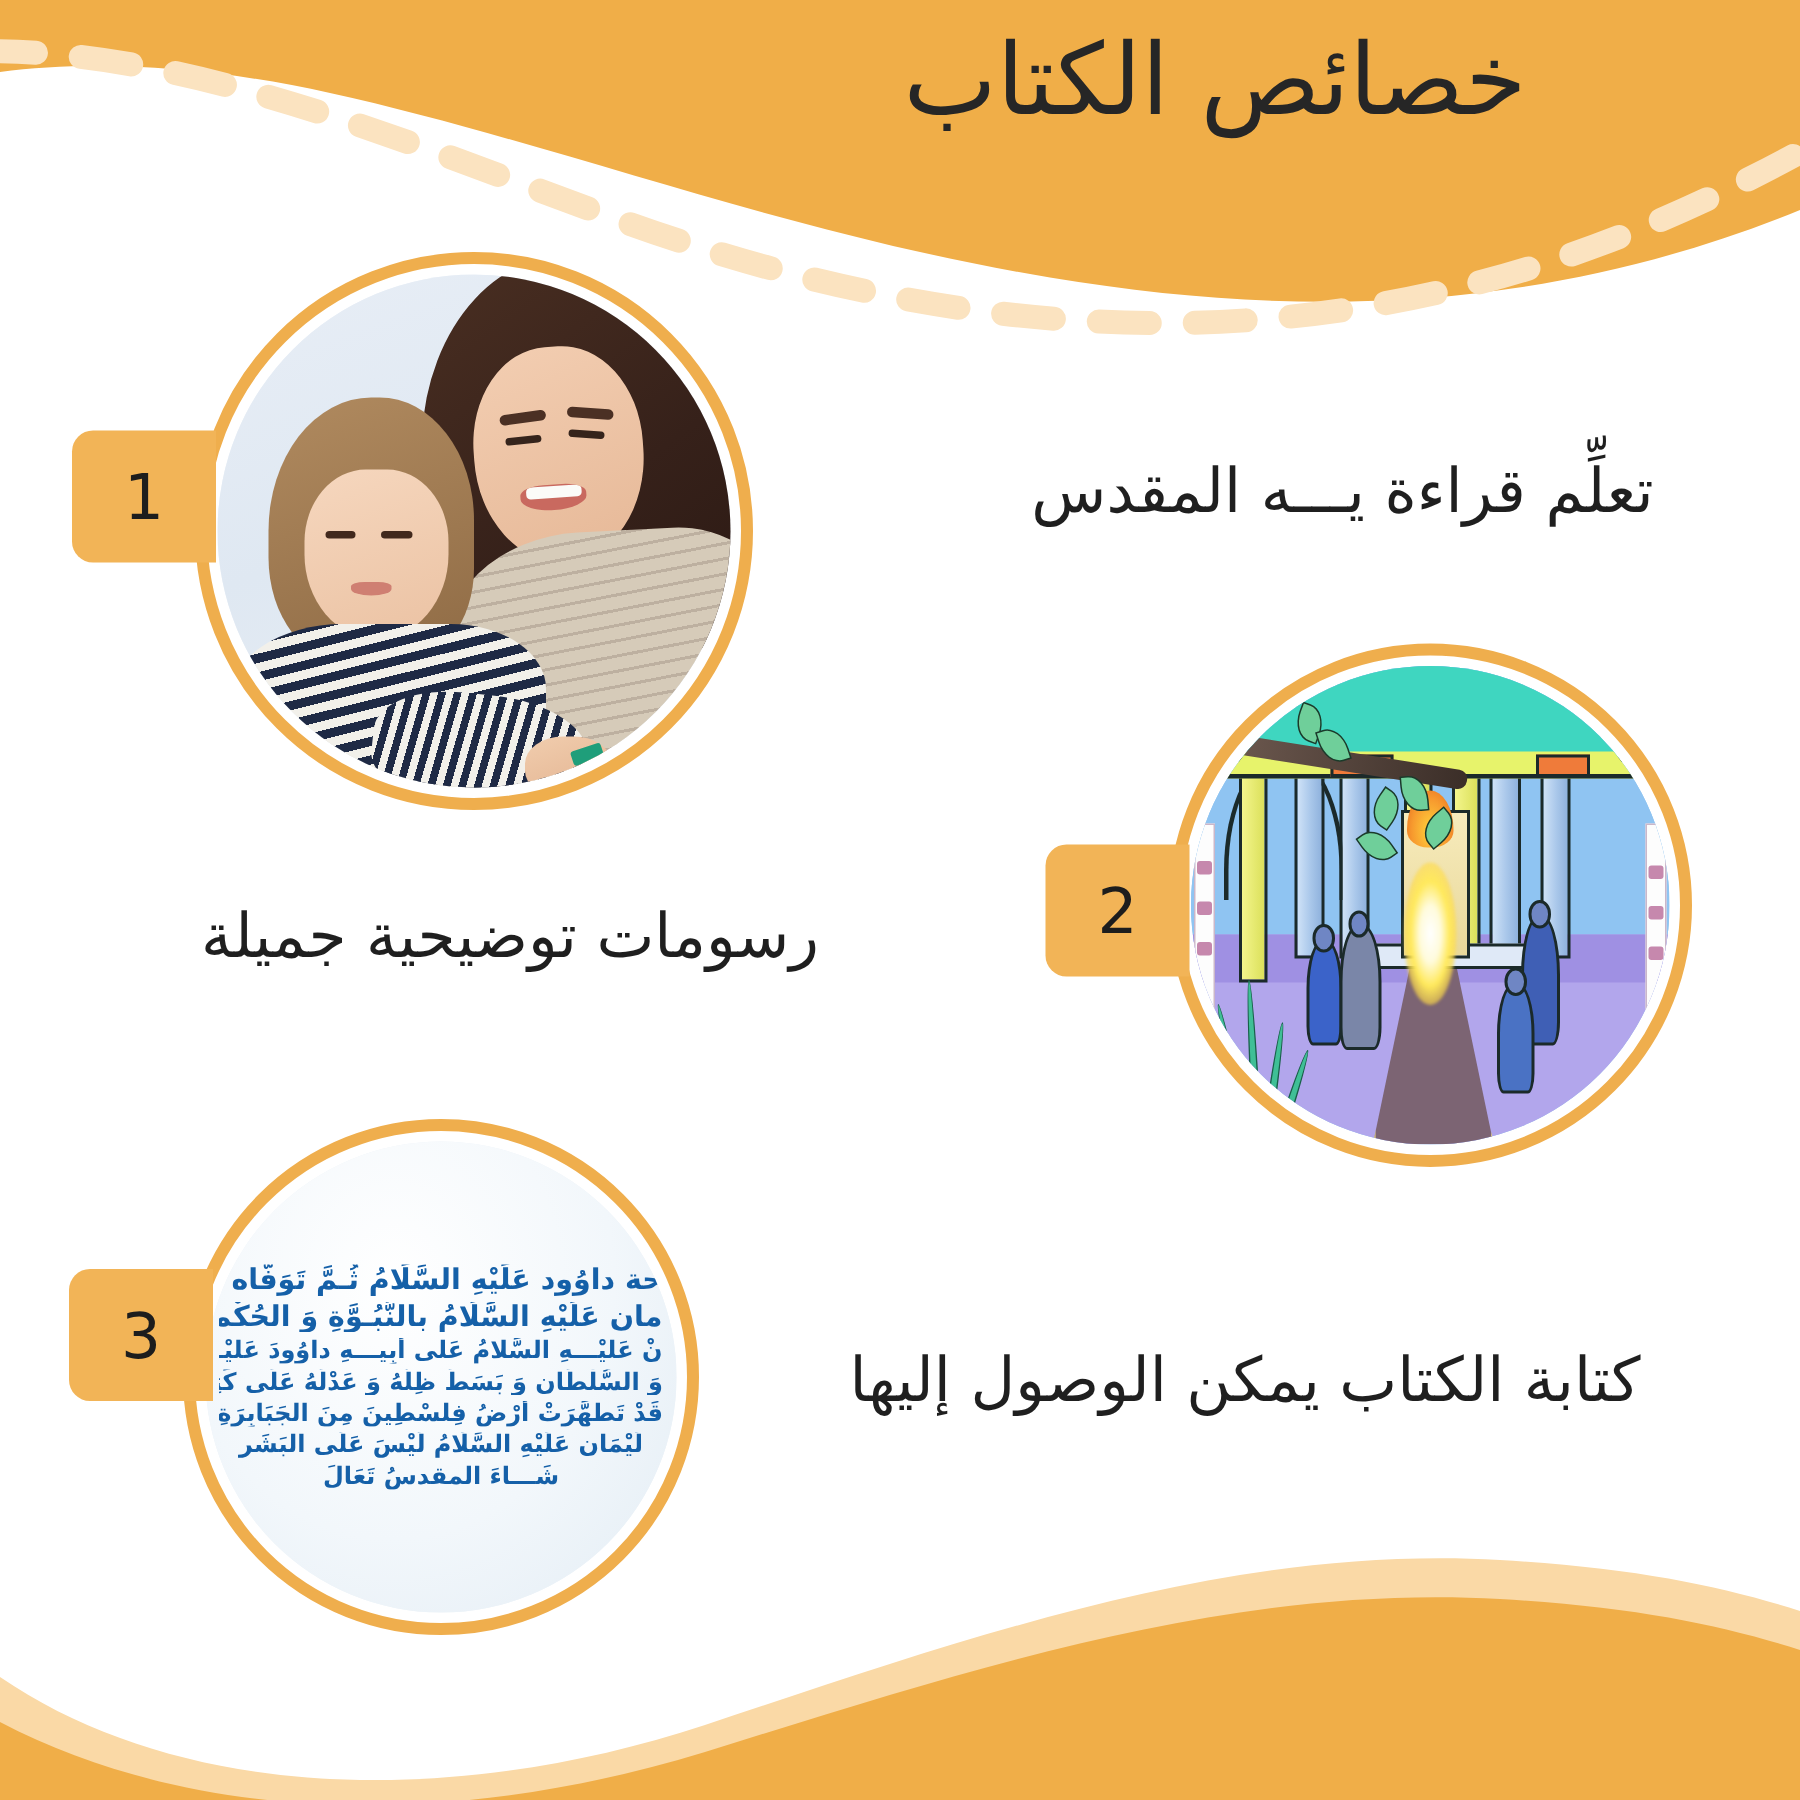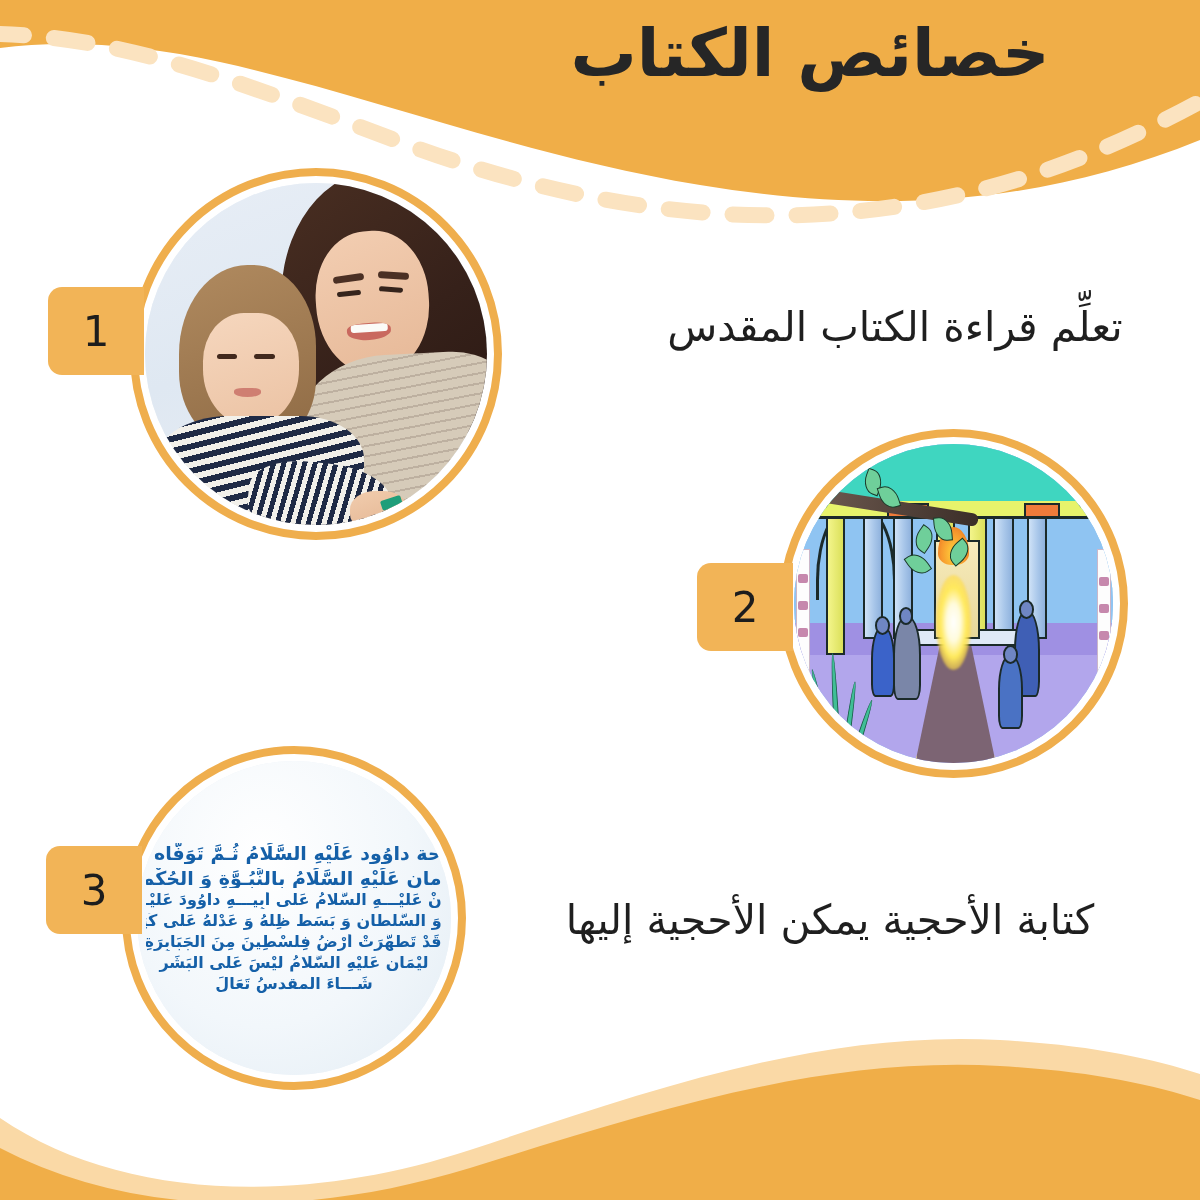--- a/index.html
+++ b/index.html
@@ -35,21 +35,21 @@
 
   
   .page-title {
     position: absolute;
     top: 14px;
     right: 70px;
     width: 640px;
     text-align: center;
     font-family: "DejaVu Sans", "Liberation Sans", sans-serif;
     font-size: 66px;
-    font-weight: bold;
+    font-weight: normal;
     color: #262626;
     line-height: 1.22;
     direction: rtl;
     letter-spacing: -1px;
     z-index: 20;
   }
   .circle-ring {
     position: absolute;
     border-radius: 50%;
     border: 8px solid #EFAE4D;
@@ -374,21 +374,21 @@
       <div class="p1-girl-mouth"></div>
       <div class="p1-girl-body"></div>
       <div class="p1-girl-arm"></div>
       <div class="p1-hand"></div>
       <div class="p1-pencil"></div>
     </div>
   </div>
   <div class="badge badge-1">
     <span>1</span>
   </div>
-  <div class="feature-text text-1">تعلِّم قراءة الكتاب المقدس</div>
+  <div class="feature-text text-1">تعلِّم قراءة يـــه المقدس</div>
 
   <div class="circle-ring circle-2">
     <div class="circle-inner">
       <div class="ill2">
         <div class="i2-sky"></div>
         <div class="i2-floor"></div>
         <div class="i2-floor-deep"></div>
         <div class="i2-arch"></div>
         <div class="i2-col-y y1"></div>
         <div class="i2-col c1"></div>
@@ -437,32 +437,33 @@
           <div class="i2-side-glyph" style="top:18%"></div>
           <div class="i2-side-glyph" style="top:36%"></div>
           <div class="i2-side-glyph" style="top:54%"></div>
         </div>
       </div>
     </div>
   </div>
   <div class="badge badge-2">
     <span>2</span>
   </div>
+  <div class="feature-text text-2">رسومات توضيحية جميلة</div>
 
   <div class="circle-ring circle-3">
     <div class="circle-inner">
       <div class="page3">
         <div class="page3-line">حة داوُود عَلَيْهِ السَّلَامُ ثُـمَّ تَوَفَّاه ا</div>
         <div class="page3-line">مان عَلَيْهِ السَّلَامُ بِالنُّبُـوَّةِ وَ الحُكْمِ وَ الحِكْمَـ</div>
         <div class="page3-line small">نْ عَلَيْـــهِ السَّلَامُ عَلَى أَبِيـــهِ داوُودَ عَلَيْـــهِ السَّلَام</div>
         <div class="page3-line small">وَ السُّلْطَانِ وَ بَسَطَ ظِلَّهُ وَ عَدْلَهُ عَلَى كَثِيرٍ مِنْ بِقَاعِ</div>
         <div class="page3-line small">قَدْ تَطَهَّرَتْ أَرْضُ فِلَسْطِينَ مِنَ الجَبَابِرَةِ العَمَالِقَةِ</div>
         <div class="page3-line small">لَيْمَان عَلَيْهِ السَّلَامُ لَيْسَ عَلَى البَشَرِ </div>
         <div class="page3-line small">شَـــاءَ المقدسُ تَعَالَ</div>
       </div>
     </div>
   </div>
   <div class="badge badge-3">
     <span>3</span>
   </div>
-  <div class="feature-text text-3">كتابة الأحجية يمكن الأحجية إليها</div>
+  <div class="feature-text text-3">كتابة الكتاب يمكن الوصول إليها</div>
 
 </div>
 
 </body></html>

